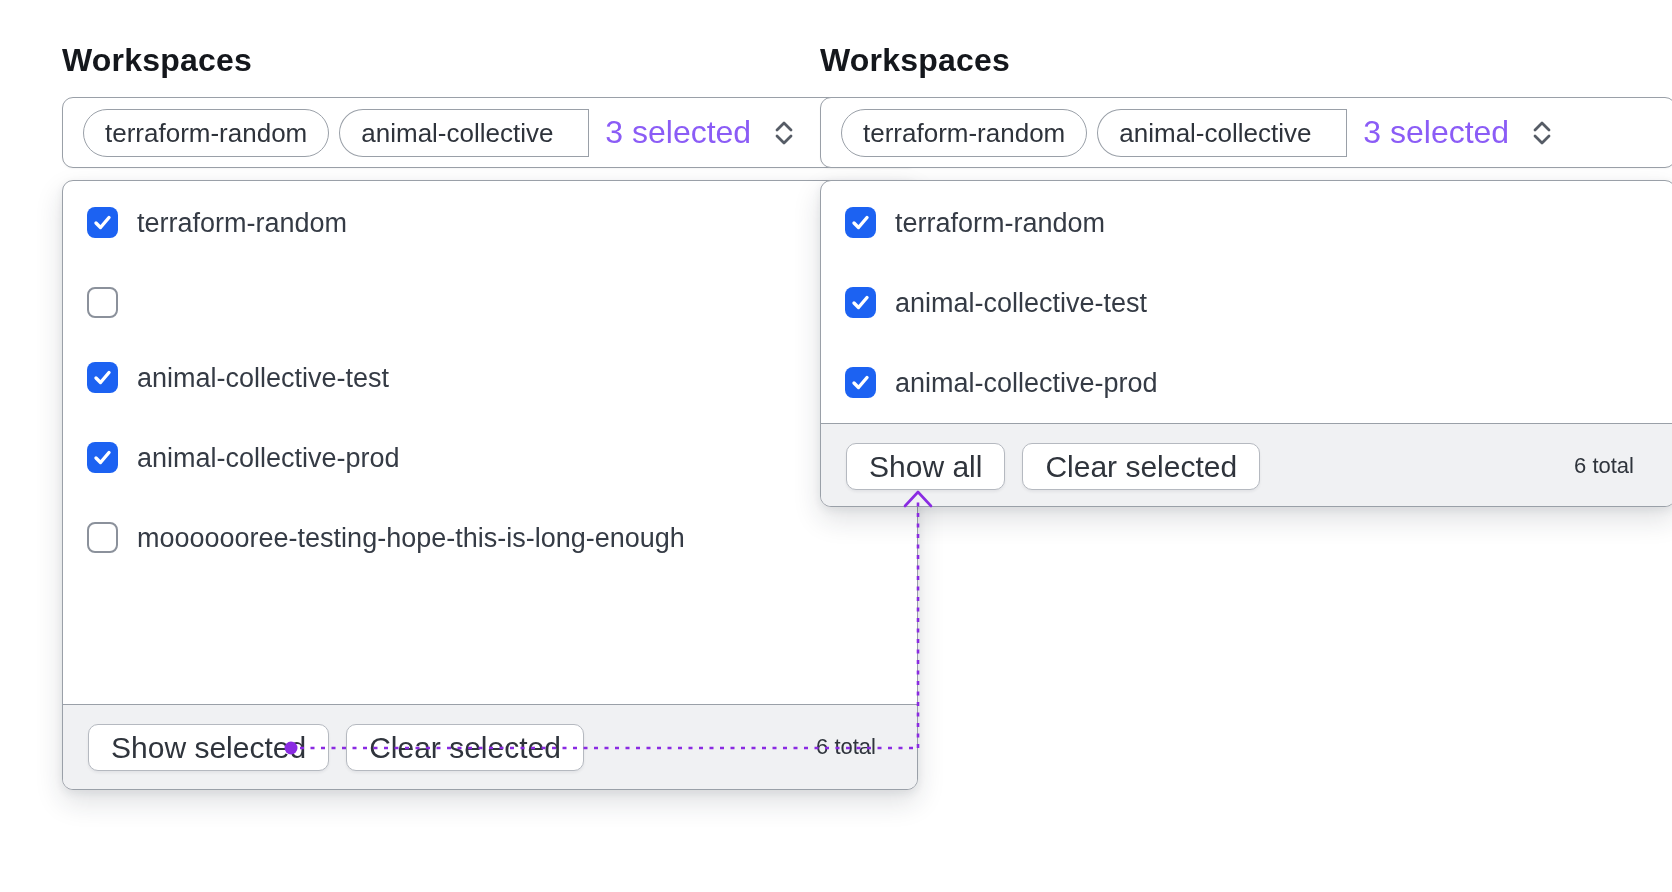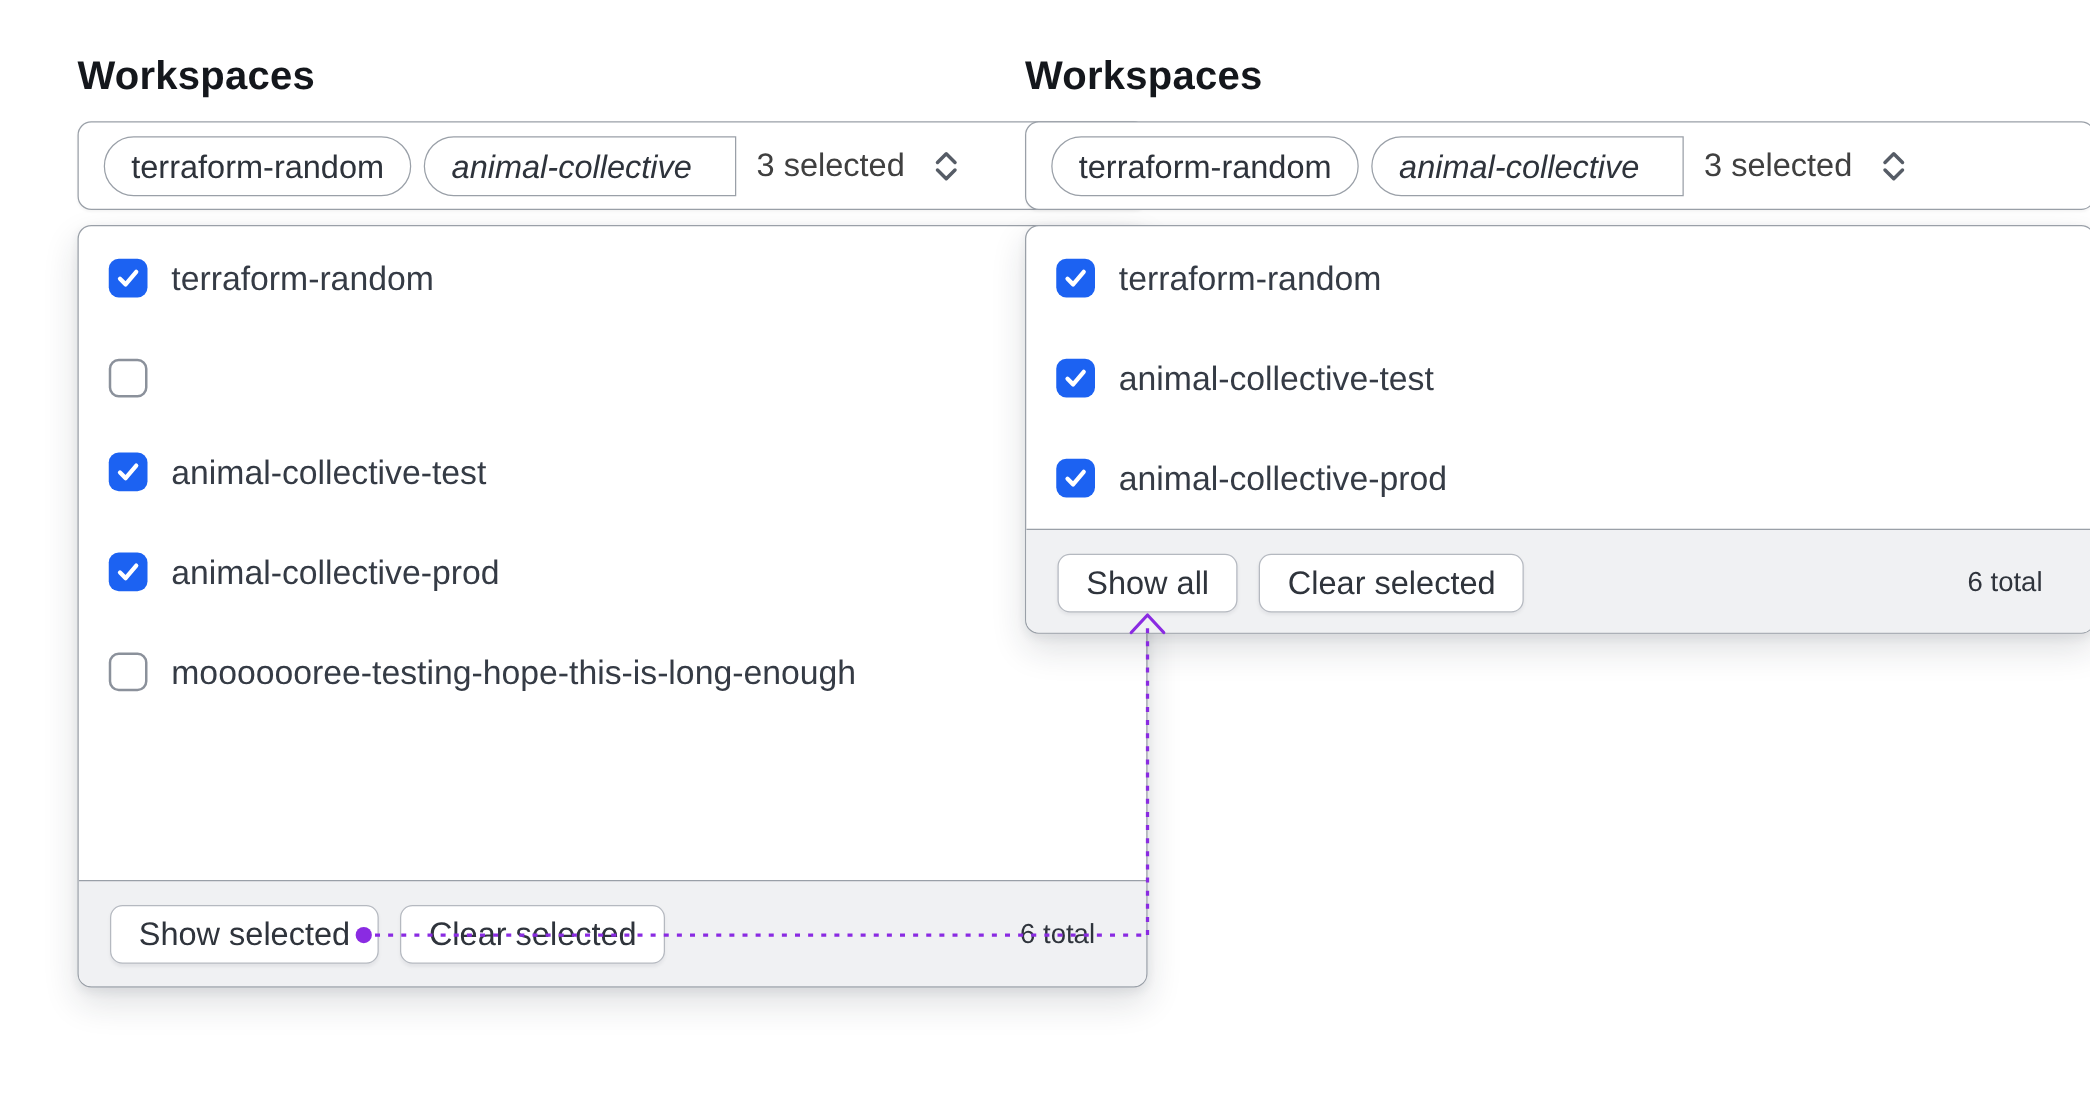--- a/index.html
+++ b/index.html
@@ -11,42 +11,42 @@
   .panel-left  { left:62px; }
   .panel-right { left:820px; }
 
   .panel-label { font-size:32px; font-weight:700; color:#14171c; line-height:40px; margin-bottom:17px; letter-spacing:.2px; }
 
   .trigger { height:71px; background:#fff; border:1.5px solid #9aa0a8; border-radius:11px;
     display:flex; align-items:center; padding:0 18px 0 20px; gap:10px;
     box-shadow:0 1px 2px rgba(20,25,35,.04); }
   .chip { border:1.5px solid #9aa0a8; border-radius:999px; padding:7px 21px; font-size:26px;
     color:#2e333b; white-space:nowrap; background:#fff; line-height:32px; flex:none; }
-  .chip.truncated { border-radius:999px 4px 4px 999px; width:250px; padding-right:0; overflow:hidden;font-style:italic; }
-  .trigger-summary { color:#404040; font-size:26px; margin-left:6px; white-space:nowrap; }
+  .chip.truncated { border-radius:999px 4px 4px 999px; width:250px; padding-right:0; overflow:hidden; }
+  .trigger-summary { color:#8b5cf6; font-size:32px; margin-left:6px; white-space:nowrap; }
   .caret-sort { margin-left:8px; flex:none; display:flex; align-items:center; }
 
   .listbox { margin-top:12px; background:#fff; border:1.5px solid #9aa0a8; border-radius:11px;
     overflow:hidden; display:flex; flex-direction:column;
     box-shadow:0 12px 28px rgba(30,36,50,.14), 0 3px 8px rgba(30,36,50,.07); }
   .panel-left  .listbox { height:610px; }
   .panel-right .listbox { height:327px; }
 
   ul.options { list-style:none; flex:1; padding-top:2px; }
   li.option { display:flex; align-items:flex-start; gap:19px; padding:20px 24px;
     font-size:27px; line-height:40px; color:#353b45; }
   .checkbox { width:31px; height:31px; flex:none; margin-top:4px; border-radius:8px;
     border:2px solid #8b919b; background:#fff; display:flex; align-items:center; justify-content:center; }
   li.option.checked .checkbox { border:none; background:var(--color-checkbox-checked,#1c62f2); }
   li.option:not(.checked) .checkbox svg { display:none; }
   .option-label div { white-space:nowrap; }
 
   .footer { height:85px; flex:none; background:#f0f1f3; border-top:1.5px solid #9aa0a8;
     display:flex; align-items:center; gap:17px; padding:0 25px; }
-  .btn { font-size:26px; color:#2f343c; background:#fff; border:1.5px solid #b5b9c0; border-radius:10px;
+  .btn { font-size:30px; color:#2f343c; background:#fff; border:1.5px solid #b5b9c0; border-radius:10px;
     padding:8px 22px; line-height:29px; white-space:nowrap; cursor:pointer;
     box-shadow:0 2px 3px rgba(20,25,35,.06); font-family:inherit; }
   .footer-total { margin-left:auto; margin-right:16px; font-size:22px; color:#2f343c; white-space:nowrap; }
 
   .annotation { position:absolute; left:0; top:0; z-index:10; pointer-events:none; }
   .annotation .stroke { stroke:var(--color-annotation,#8a2be2); fill:none; stroke-width:2.6; }
   .annotation .dashed { stroke-dasharray:4 6.5; }
   .annotation .fill { fill:var(--color-annotation,#8a2be2); }
 </style>
 </head>

